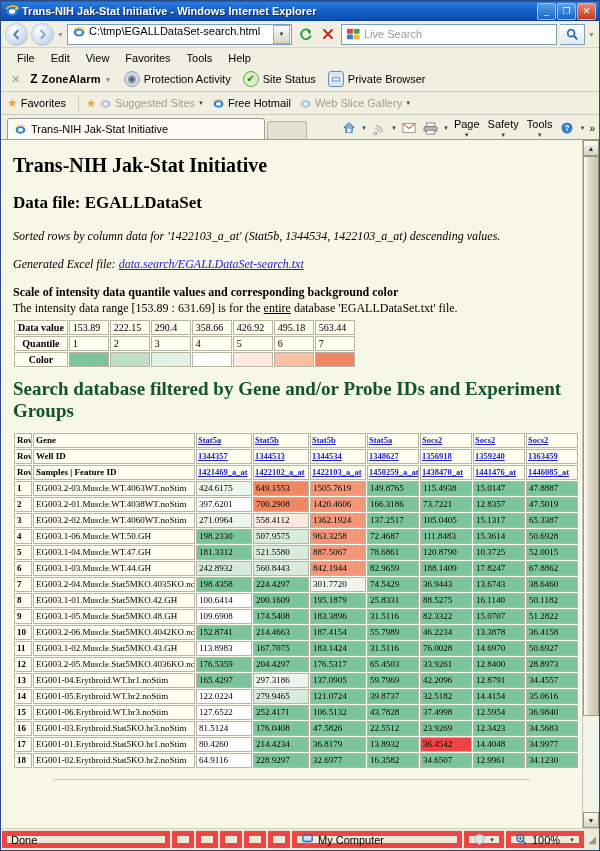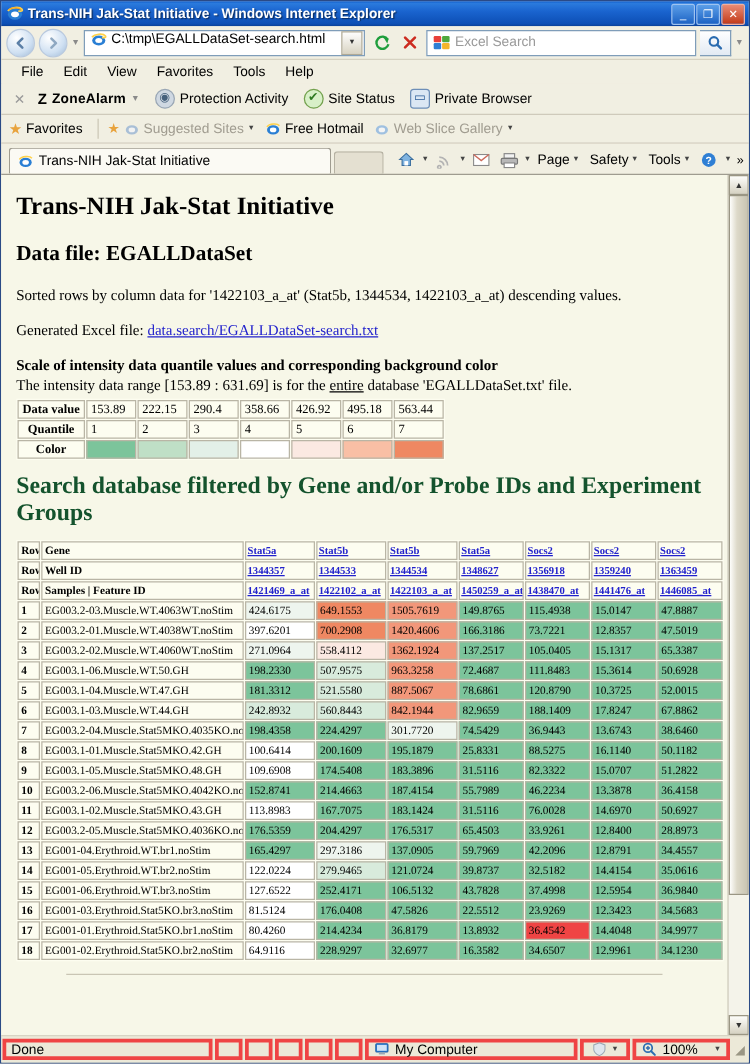--- a/index.html
+++ b/index.html
@@ -120,21 +120,21 @@
     font-size:11px;
   }
   .tabblank{
     height:18px;width:40px;box-sizing:border-box;margin-left:2px;
     background:#e4e0d1;border:1px solid #b6b2a3;border-bottom:none;border-radius:3px 3px 0 0;
   }
   .cmdbar{
     flex:1 1 auto;display:flex;align-items:center;justify-content:flex-end;
     gap:2px;padding-right:4px;height:22px;font-size:11px;
   }
-  .cmditem{display:flex;align-items:center;gap:2px;padding:0 3px;white-space:nowrap;}
+  .cmditem{display:flex;align-items:center;gap:2px;padding:0 3px;white-space:nowrap;flex-direction:column;}
   .cmdcaret{font-size:6px;color:#444;}
   
   .viewport{
     flex:1 1 auto;display:flex;background:#f7f7e8;
     border-top:1px solid #9f9c90;overflow:hidden;position:relative;
   }
   .page{
     flex:1 1 auto;background:#f7f7e8;padding:10px 12px 0 12px;overflow:hidden;
     font-family:"Liberation Serif", serif;
   }
@@ -143,21 +143,21 @@
     font-family:"Liberation Serif", serif;
   }
   .page h2{
     font-size:17px;margin:0 0 16px 0;font-weight:bold;color:#000;
     font-family:"Liberation Serif", serif;
   }
   .page h3{
     font-size:19px;margin:10px 0 10px 0;font-weight:bold;color:#14532d;line-height:1.15;
     font-family:"Liberation Serif", serif;
   }
-  .page p{font-size:12px;margin:0 0 13px 0;color:#000;}
+  .page p{font-size:12px;margin:0 0 13px 0;color:#000;font-style:italic;}
   .page a{color:#2222cc;text-decoration:underline;}
   .sc-head{font-size:12px;font-weight:bold;margin:0 0 1px 0;}
   .sc-sub{font-size:12px;margin:0 0 3px 0;}
   
   table.qtab{border-collapse:separate;border-spacing:1px;background:#fdfdf0;font-size:10px;
              font-family:"Liberation Serif",serif;margin-bottom:6px;}
   table.qtab td{border:1px solid #b9b5a5;padding:1px 3px;background:#fdfdf0;white-space:nowrap;}
   table.qtab td.lab{font-weight:bold;text-align:center;}
   table.qtab td.sw{width:38px;height:13px;padding:0;}
   
@@ -189,21 +189,21 @@
   .sb-thumb{
     height:560px;flex:0 0 560px;background:linear-gradient(to right,#fdfdfb,#ddd9c9 40%,#c8c4b2);
     border:1px solid #9a9684;box-sizing:border-box;
   }
   
   .statusbar{
     height:21px;flex:0 0 21px;background:#ece9d8;display:flex;align-items:center;
     border-top:1px solid #d8d4c4;font-size:11px;
   }
   .st-cell{
-    height:17px;box-sizing:border-box;border:3px solid #ef4444;margin:0 1px;
+    height:17px;box-sizing:border-box;border:5px solid #ef4444;margin:0 1px;
     display:flex;align-items:center;padding:0 4px;background:#ece9d8;
   }
   .st-main{flex:1 1 auto;}
   .st-small{width:22px;flex:0 0 22px;}
   .st-zone{width:170px;flex:0 0 170px;gap:4px;}
   .st-sec{width:40px;flex:0 0 40px;gap:3px;justify-content:center;}
   .st-zoom{width:78px;flex:0 0 78px;gap:4px;}
   .grip{width:14px;flex:0 0 14px;color:#9a9684;font-size:10px;text-align:center;}
   svg{display:block;}
 </style>
@@ -265,21 +265,21 @@
     </div>
     <div class="searchbox">
       <div class="sicon">
         <svg width="15" height="14" viewBox="0 0 16 15">
           <rect x="1" y="2" width="6.4" height="5.2" fill="#e8403a" rx="1"></rect>
           <rect x="8.2" y="2" width="6.4" height="5.2" fill="#4fa83d" rx="1"></rect>
           <rect x="1" y="8" width="6.4" height="5.2" fill="#2f7fd4" rx="1"></rect>
           <rect x="8.2" y="8" width="6.4" height="5.2" fill="#f5b52a" rx="1"></rect>
         </svg>
       </div>
-      <div class="splace">Excel Search</div>
+      <div class="splace">Live Search</div>
     </div>
     <div class="searchgo">
       <svg width="12" height="12" viewBox="0 0 14 14">
         <circle cx="6" cy="6" r="4" fill="none" stroke="#2b6cb0" stroke-width="2"></circle>
         <path d="M9 9 L12.5 12.5" stroke="#2b6cb0" stroke-width="2.2" stroke-linecap="round"></path>
       </svg>
     </div>
     <div class="dropcaret">▼</div>
   </div>
 

